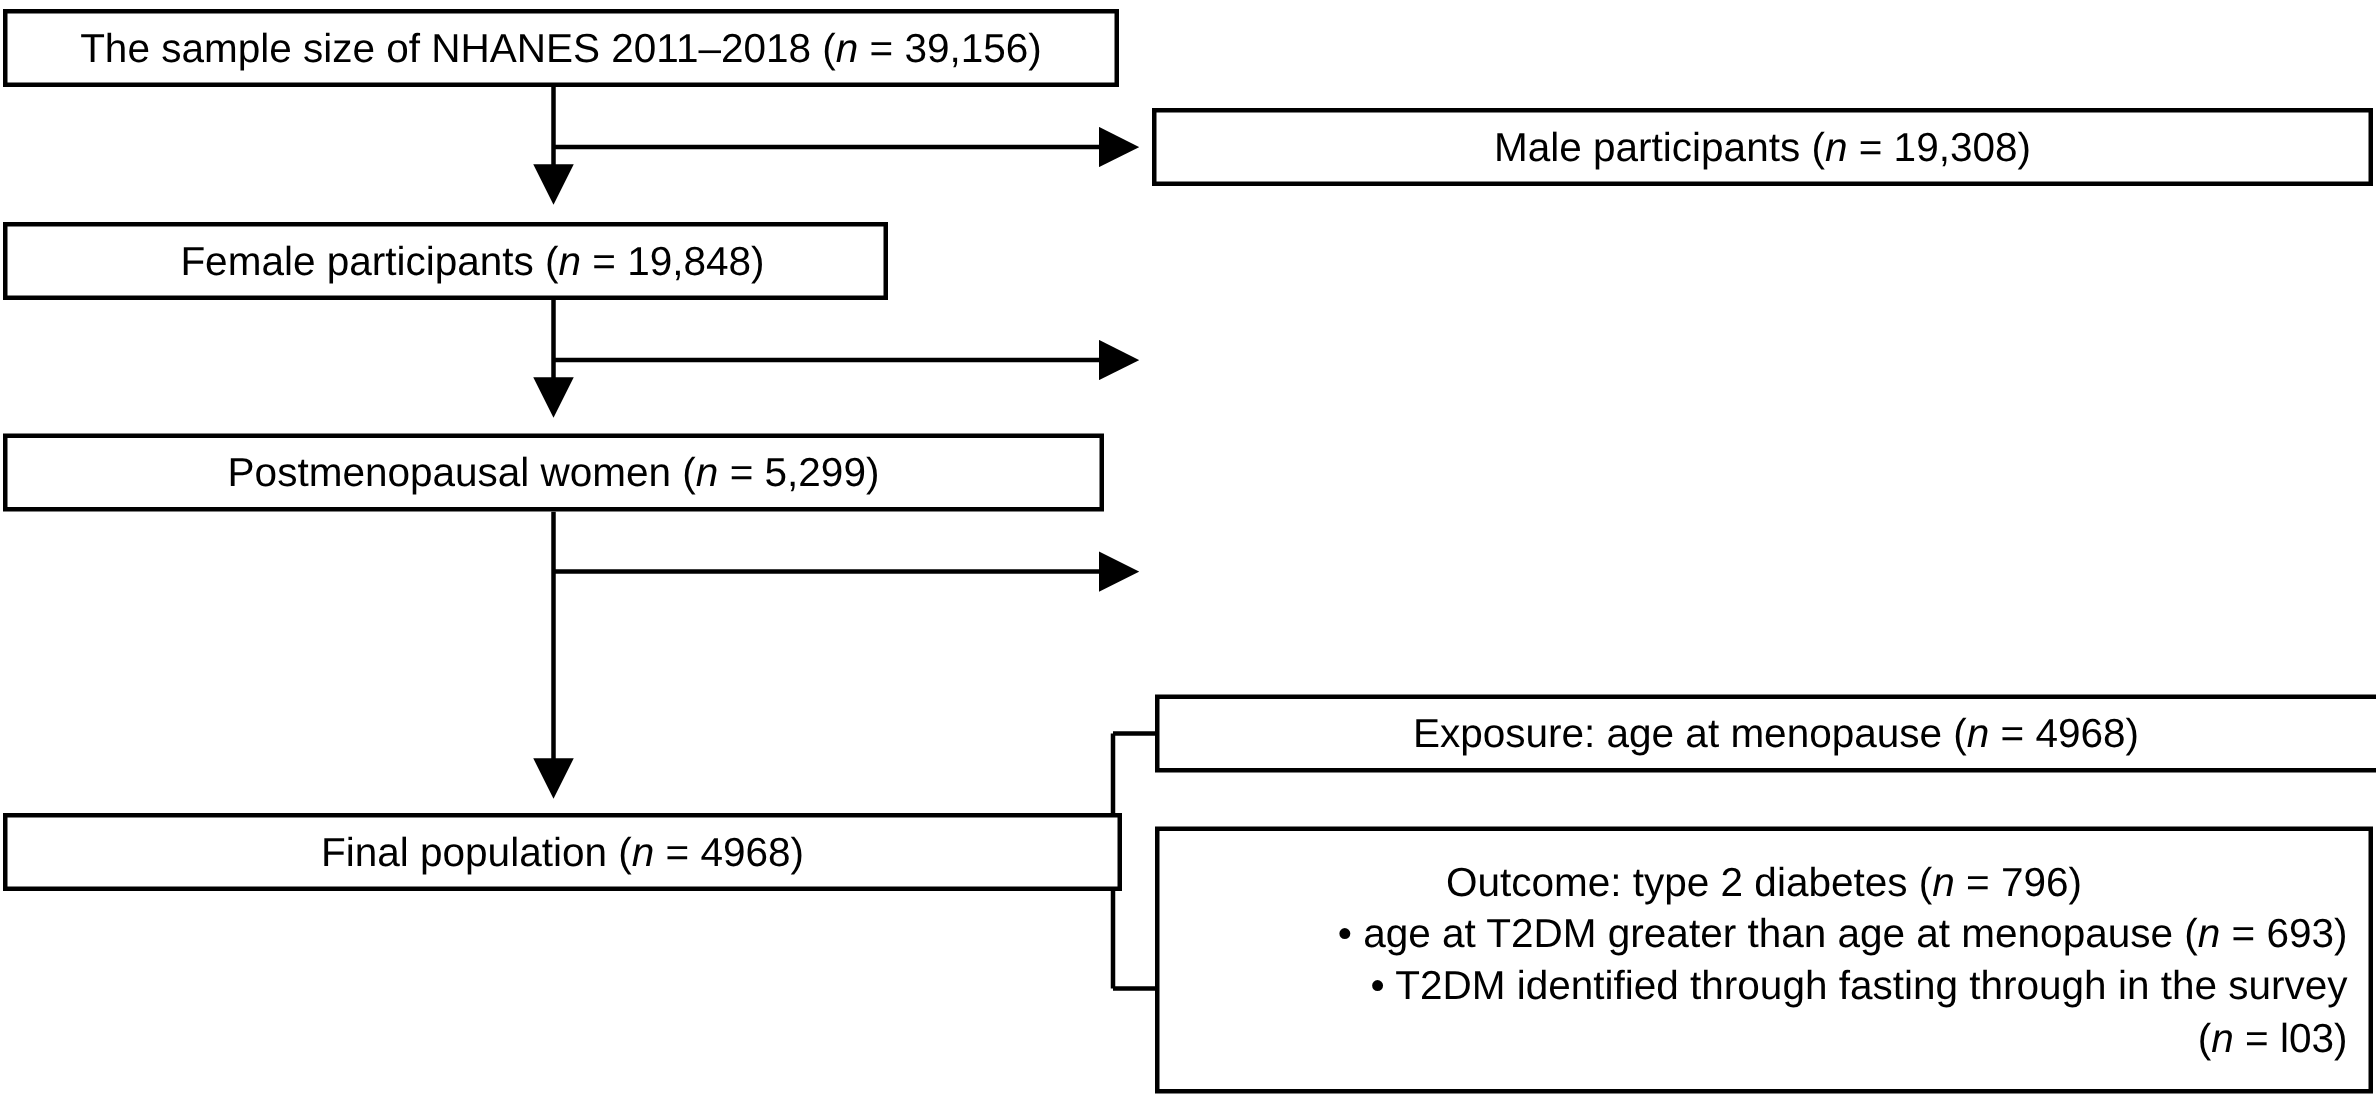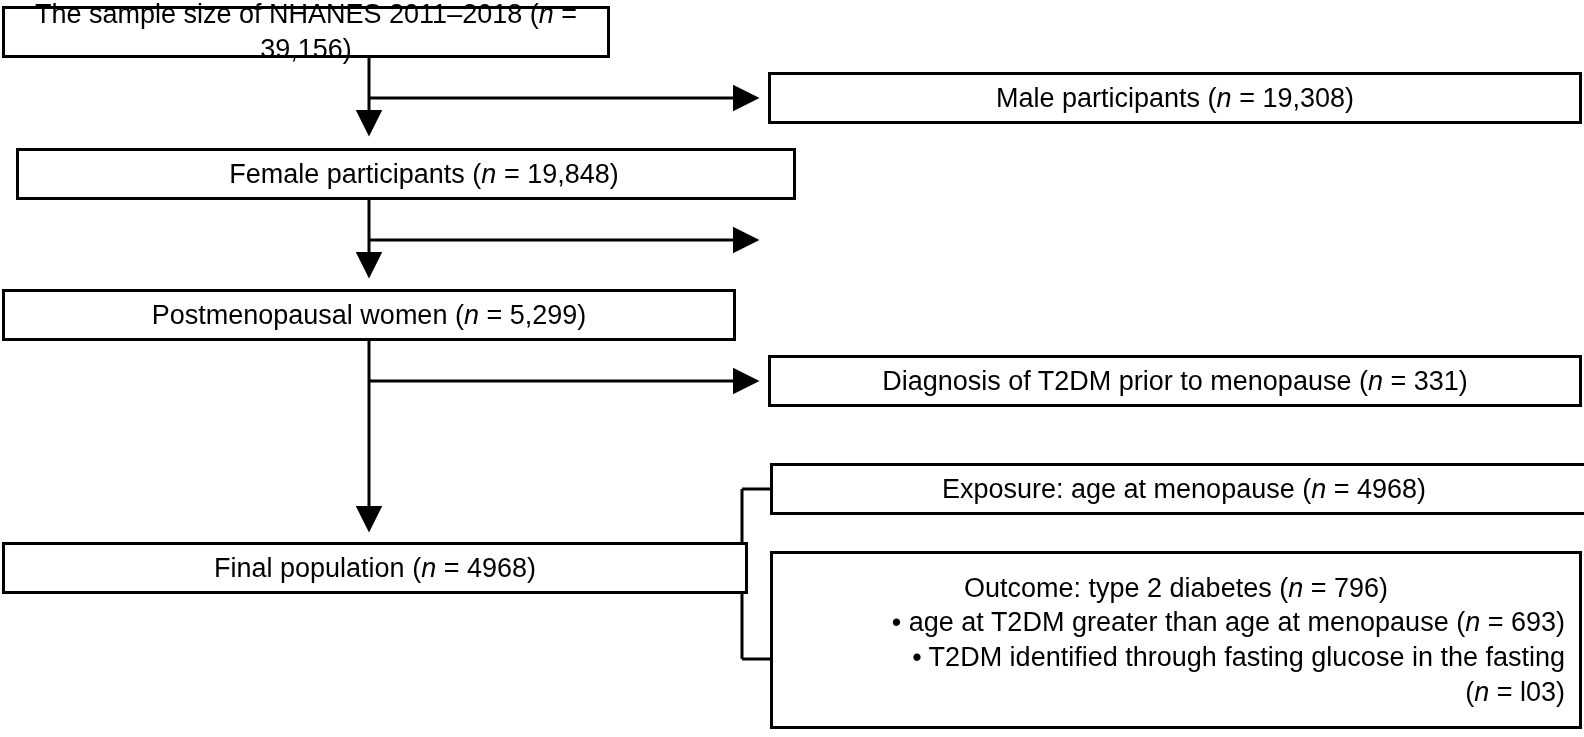--- a/index.html
+++ b/index.html
@@ -82,49 +82,46 @@
 
     <line x1="369" y1="341" x2="369" y2="528" stroke="#000000" stroke-width="3" marker-end="url(#arrow)"></line>
     <line x1="369" y1="381" x2="755" y2="381" stroke="#000000" stroke-width="3" marker-end="url(#arrow)"></line>
 
     <line x1="712" y1="568" x2="742" y2="568" stroke="#000000" stroke-width="3"></line>
     <line x1="742" y1="489" x2="742" y2="659" stroke="#000000" stroke-width="3"></line>
     <line x1="742" y1="489" x2="770" y2="489" stroke="#000000" stroke-width="3"></line>
     <line x1="742" y1="659" x2="770" y2="659" stroke="#000000" stroke-width="3"></line>
   </svg>
 
-  <div class="node" style="left:2px; top:6px; width:608px; height:52px;justify-content:center;">
+  <div class="node" style="left:2px; top:6px; width:744px; height:52px;justify-content:center;">
     <span class="txt">The sample size of NHANES 2011–2018 (<span class="it">n</span> = 39,156)</span>
   </div>
 
   <div class="node" style="left:768px; top:72px; width:814px; height:52px;justify-content:center;">
     <span class="txt">Male participants (<span class="it">n</span> = 19,308)</span>
   </div>
 
-  <div class="node" style="left:16px; top:148px; width:780px; height:52px;padding-left:46px;">
+  <div class="node" style="left:2px; top:148px; width:590px; height:52px;padding-left:46px;">
     <span class="txt">Female participants (<span class="it">n</span> = 19,848)</span>
   </div>
 
 
   <div class="node" style="left:2px; top:289px; width:734px; height:52px;">
     <span class="txt">Postmenopausal women (<span class="it">n</span> = 5,299)</span>
   </div>
 
-  <div class="node" style="left:768px; top:355px; width:814px; height:52px;">
-    <span class="txt">Diagnosis of T2DM prior to menopause (<span class="it">n</span> = 331)</span>
-  </div>
 
   <div class="node" style="left:2px; top:542px; width:746px; height:52px;">
     <span class="txt">Final population (<span class="it">n</span> = 4968)</span>
   </div>
 
   <div class="node" style="left:770px; top:463px; width:828px; height:52px;">
     <span class="txt">Exposure: age at menopause (<span class="it">n</span> = 4968)</span>
   </div>
 
   <div class="node outcome-box" style="left:770px; top:551px; width:812px; height:178px;">
     <span class="outcome-title">Outcome: type 2 diabetes (<span class="it">n</span> = 796)</span>
     <span class="subline">• age at T2DM greater than age at menopause (<span class="it">n</span> = 693)</span>
-    <span class="subline">• T2DM identified through fasting glucose in the fasting</span>
+    <span class="subline">• T2DM identified through fasting through in the survey</span>
     <span class="subline">(<span class="it">n</span> = l03)</span>
   </div>
 
 </div>
 
 </body></html>

